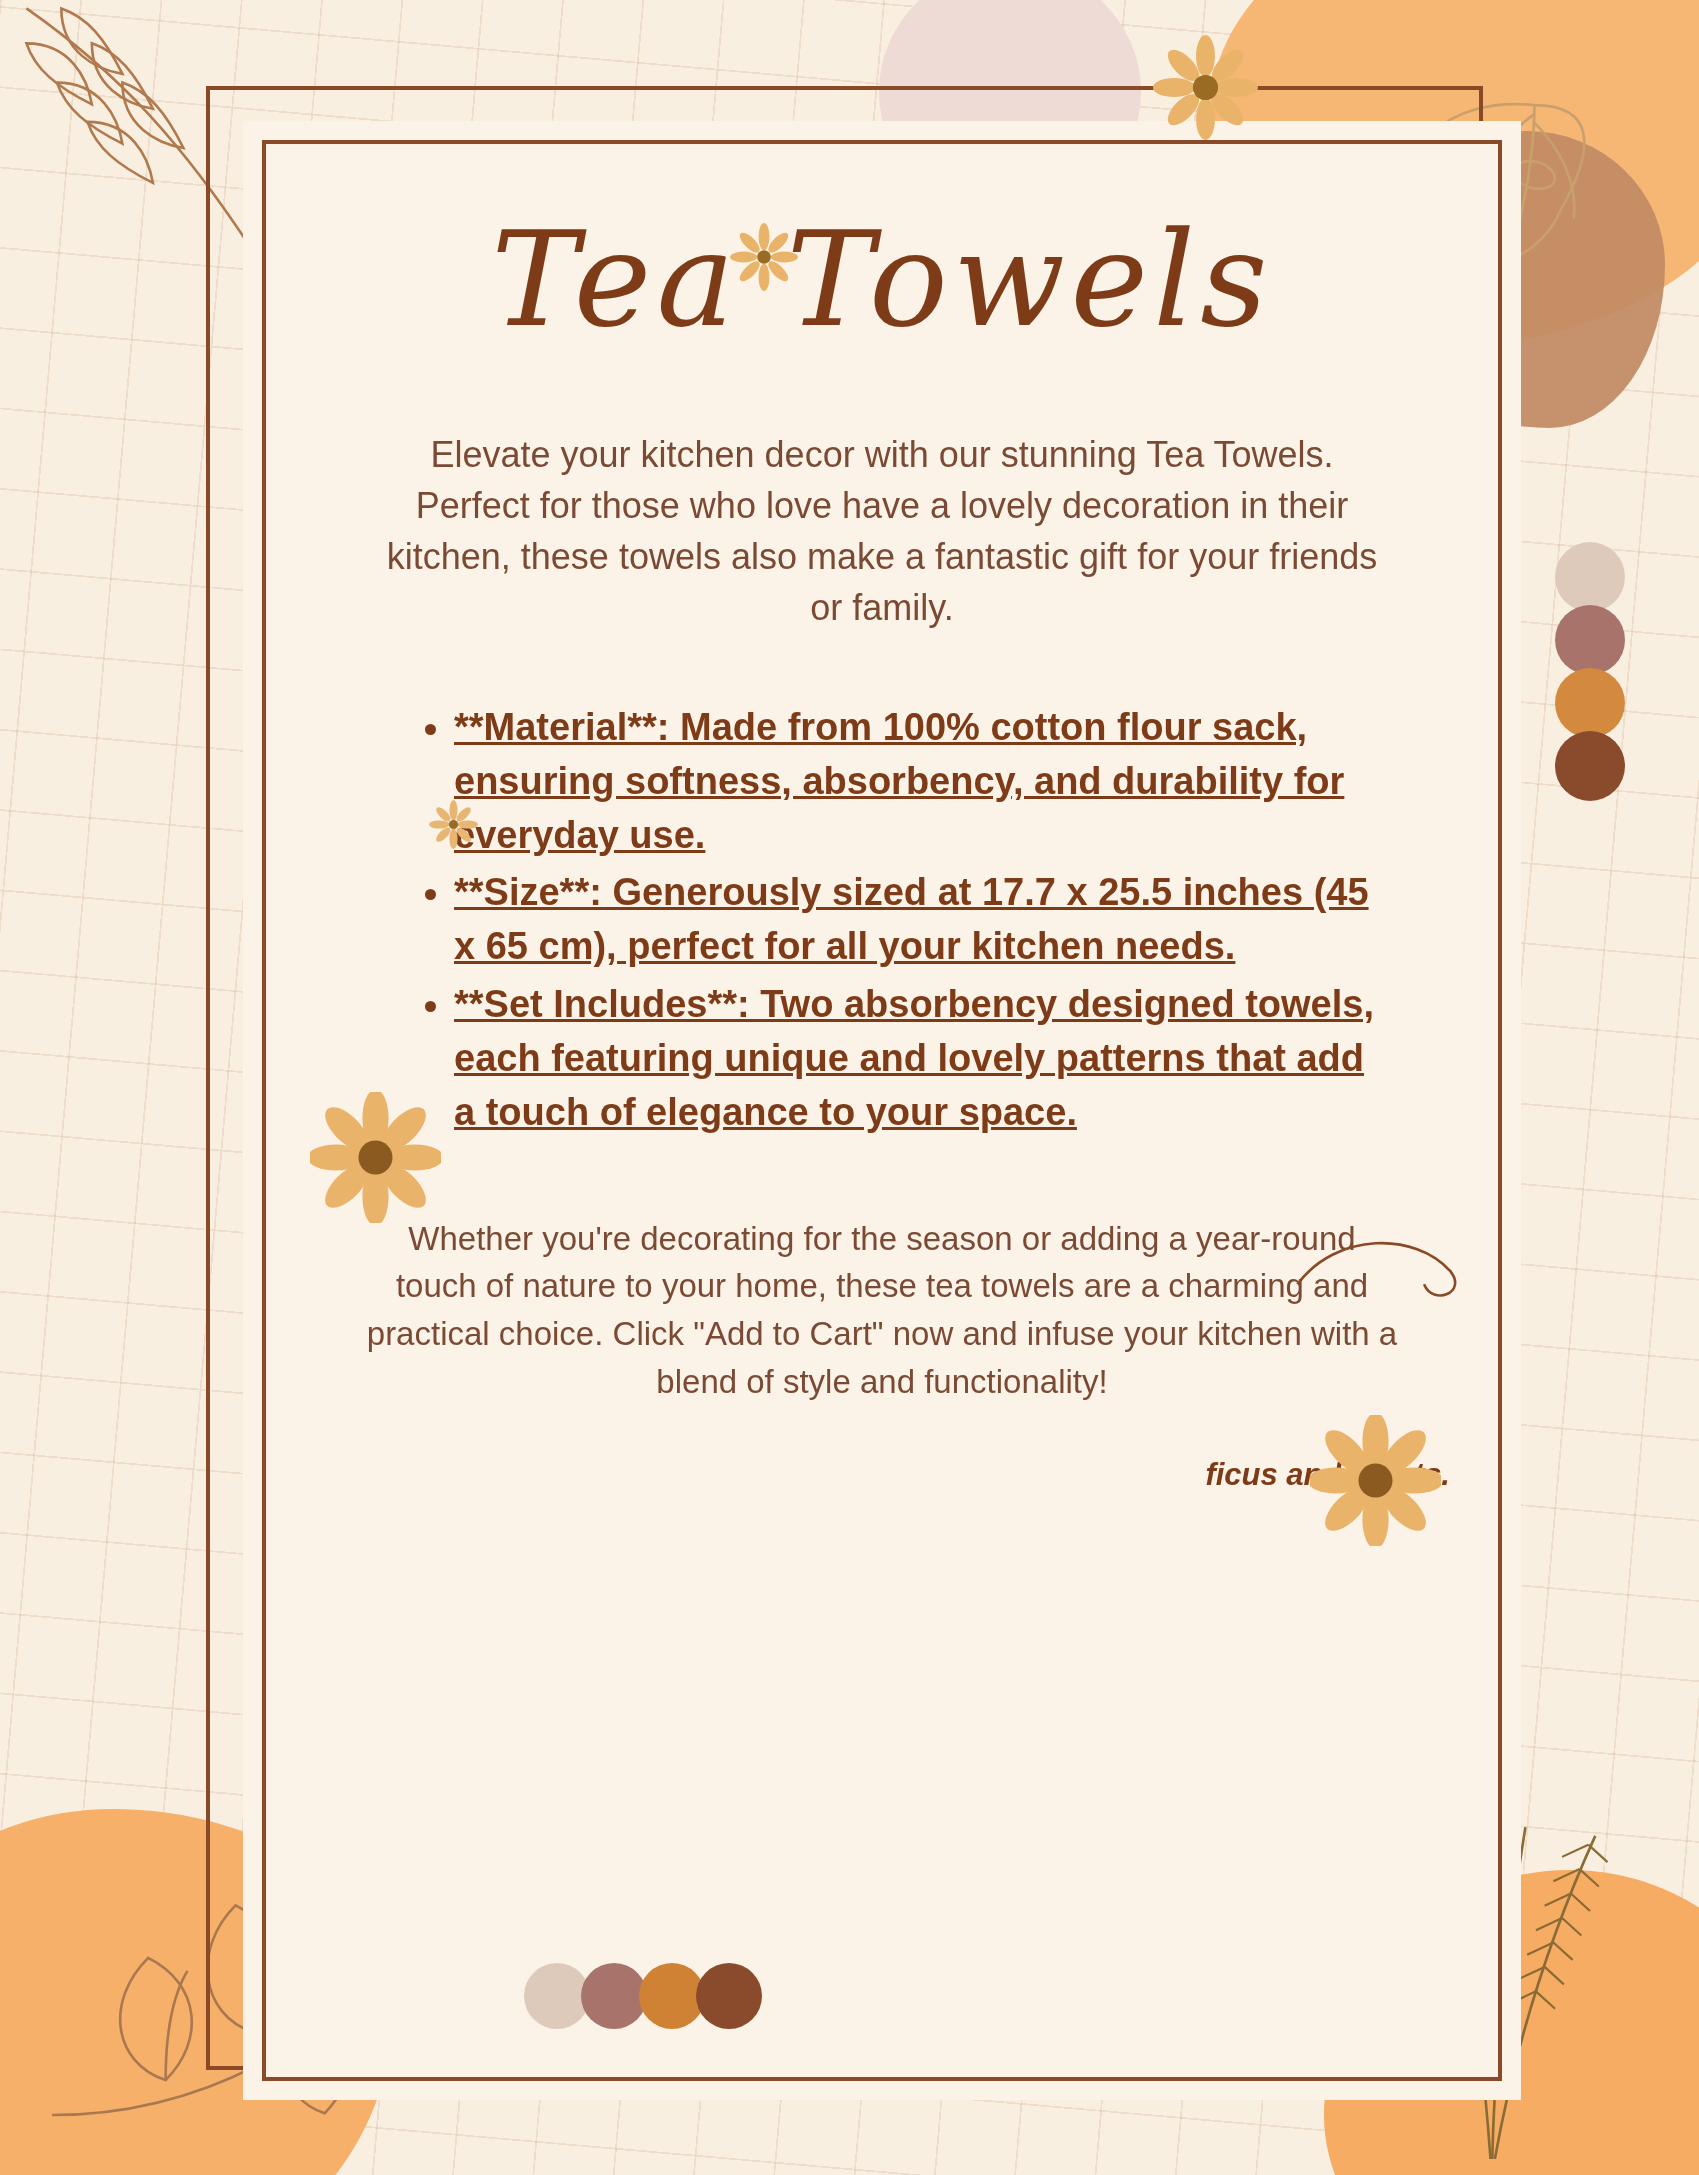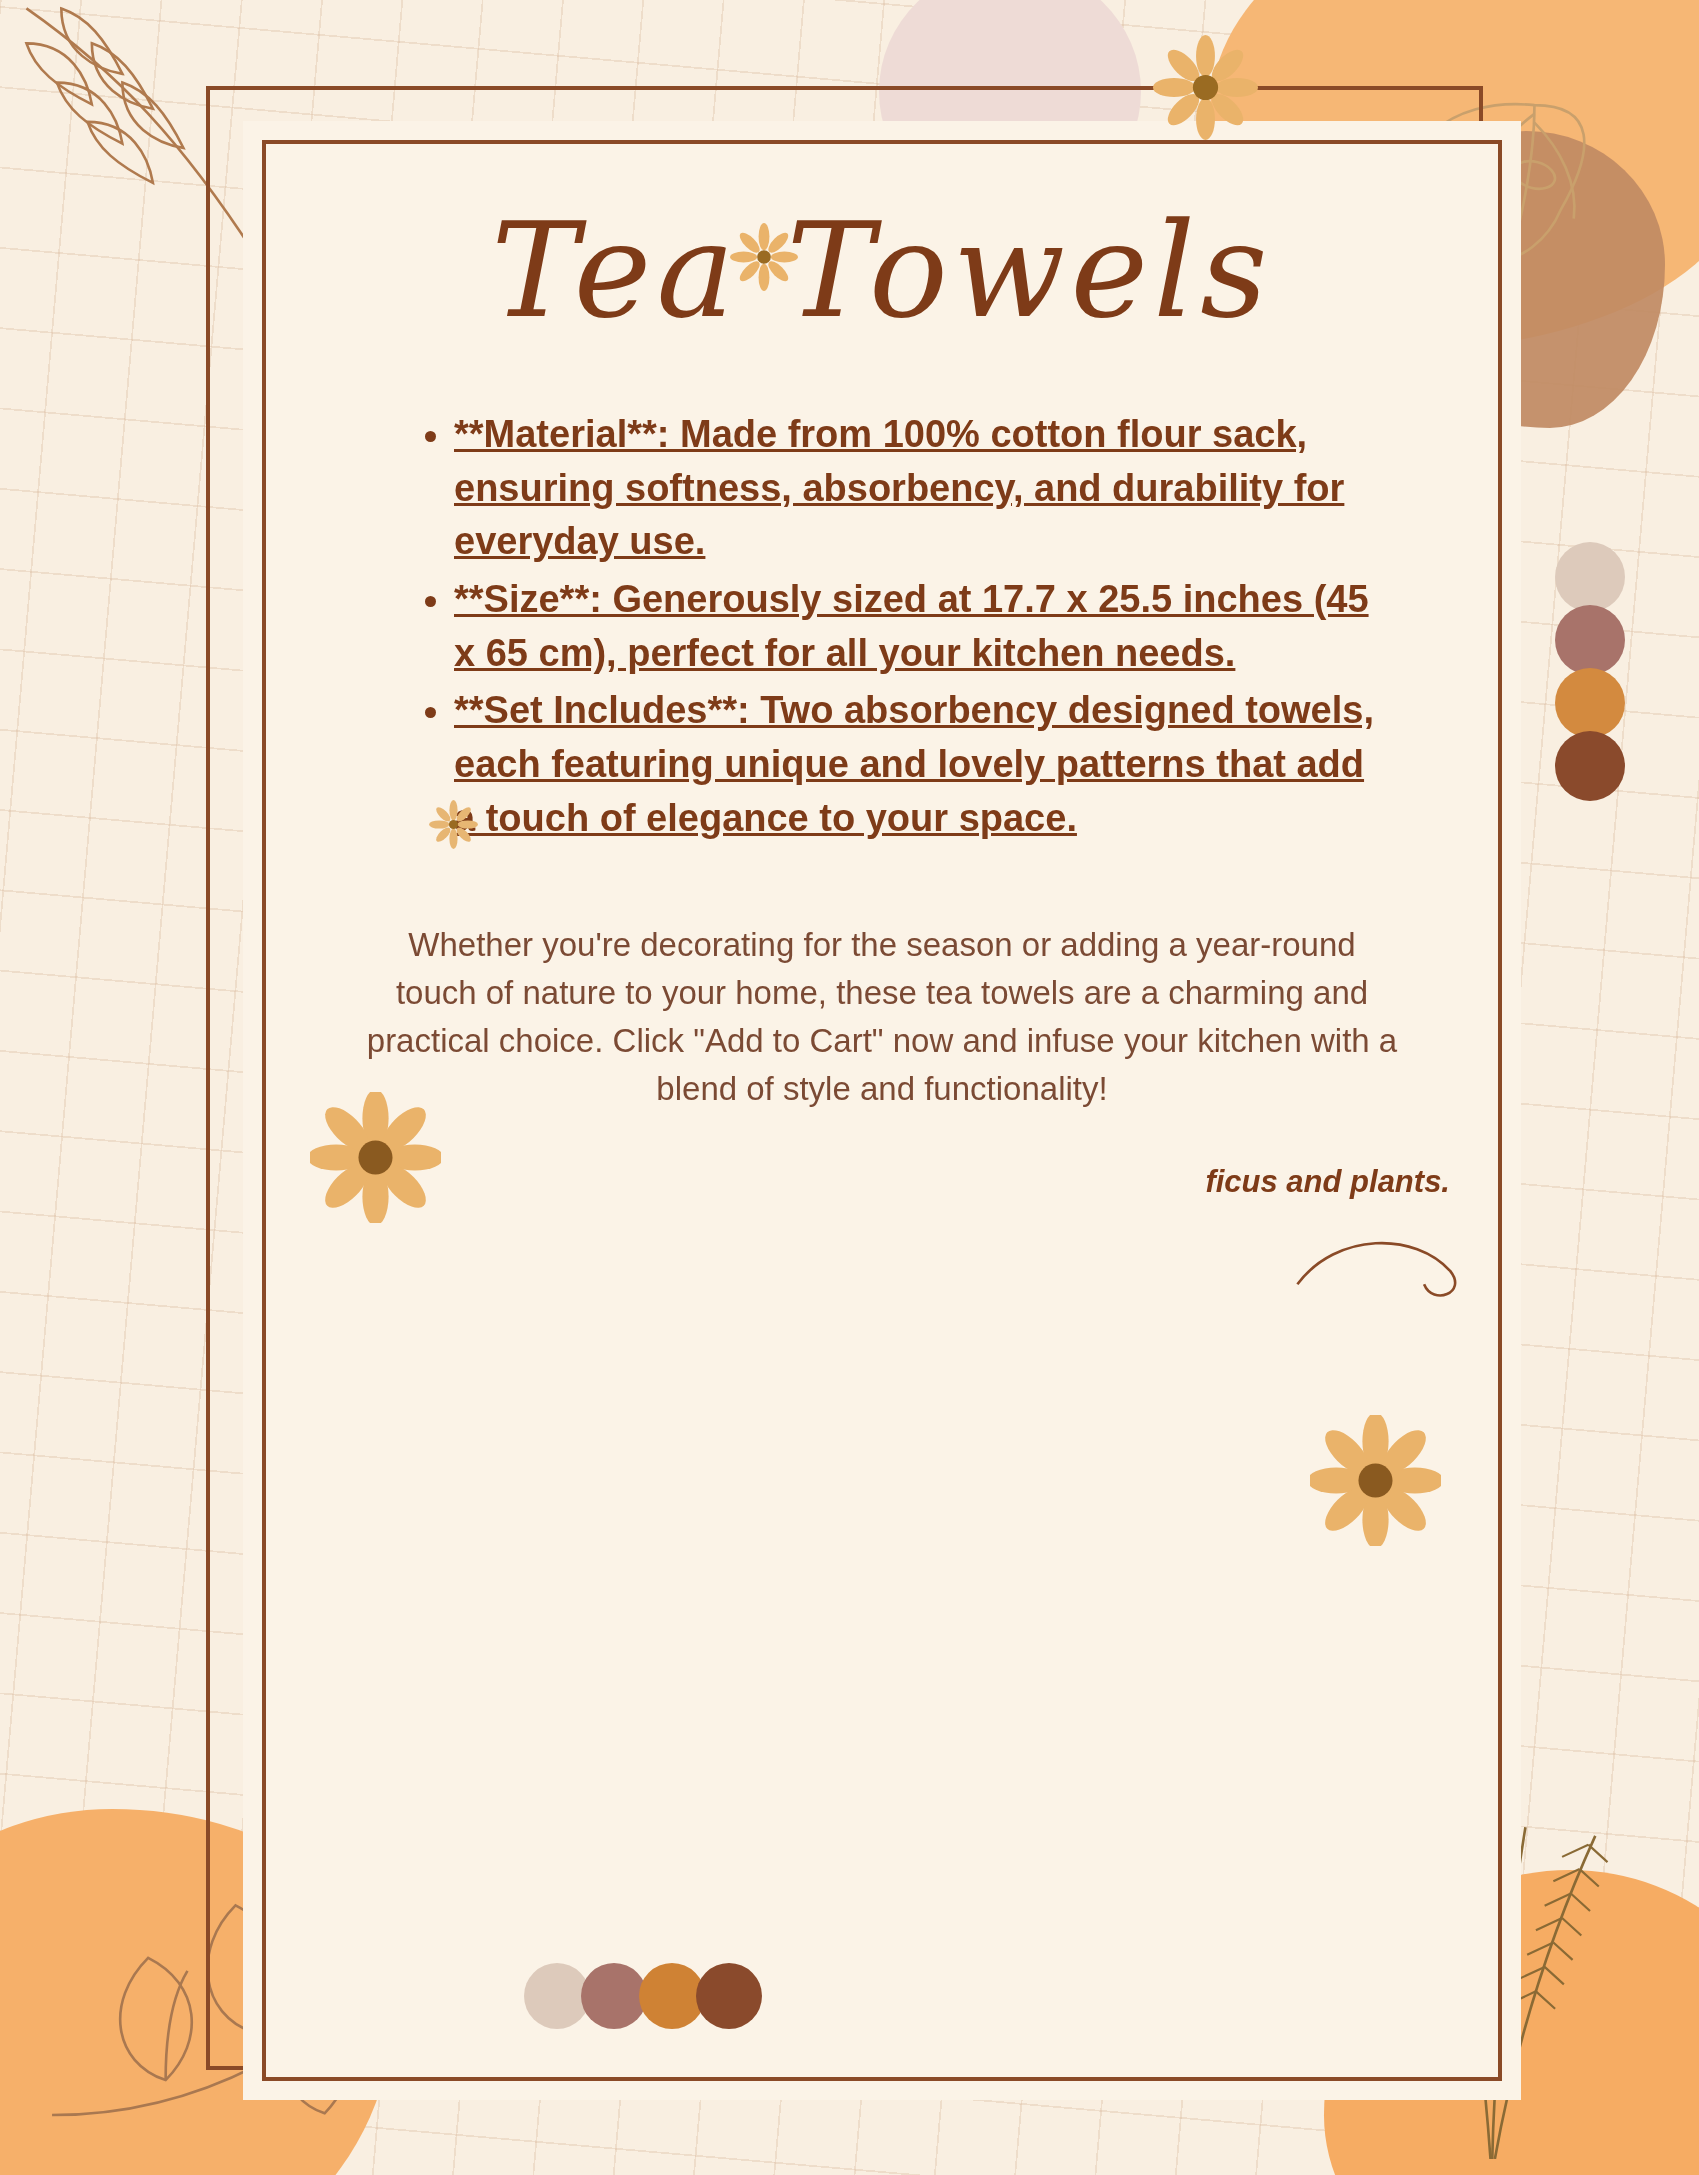--- a/index.html
+++ b/index.html
@@ -83,21 +83,21 @@
     box-sizing: border-box;
     border: 4.4px solid #8a4a27;
     box-shadow: 0 0 0 19px #fbf3e7;
   }
 
   .content {
     position: absolute;
     left: 262px; top: 140px;
     width: 1240px; height: 1941px;
     box-sizing: border-box;
-    padding: 27px 52px 35px 52px;
+    padding: 36px 52px 35px 52px;
   }
 
   .title {
     font-family: "DejaVu Serif", serif;
     font-style: italic;
     font-weight: 400;
     color: #7e3b18;
     font-size: 131px;
     line-height: 1.05;
     text-align: center;
@@ -227,20 +227,21 @@
       <path d="M230 205 C 228 145, 236 105, 248 78"></path>
       <path d="M300 170 C 250 215, 258 280, 312 298 C 352 258, 350 198, 300 170 Z"></path>
     </g>
   </svg>
 
   <div class="frame-outer"></div>
   <div class="frame-inner"></div>
 
   <div class="content">
     <h1 class="title">Tea Towels</h1>
+    <p class="intro">Elevate your kitchen decor with our stunning Tea Towels. Perfect for those who love have a lovely decoration in their kitchen, these towels also make a fantastic gift for your friends or family.</p>
     <ul class="features">
       <li>**Material**: Made from 100% cotton flour sack, ensuring softness, absorbency, and durability for everyday use.</li>
       <li>**Size**: Generously sized at 17.7 x 25.5 inches (45 x 65 cm), perfect for all your kitchen needs.</li>
       <li>**Set Includes**: Two absorbency designed towels, each featuring unique and lovely patterns that add a touch of elegance to your space.</li>
     </ul>
     <p class="outro">Whether you're decorating for the season or adding a year-round touch of nature to your home, these tea towels are a charming and practical choice. Click "Add to Cart" now and infuse your kitchen with a blend of style and functionality!</p>
     <p class="signature">ficus and plants.</p>
   </div>
 
   <div class="dots-vertical">

